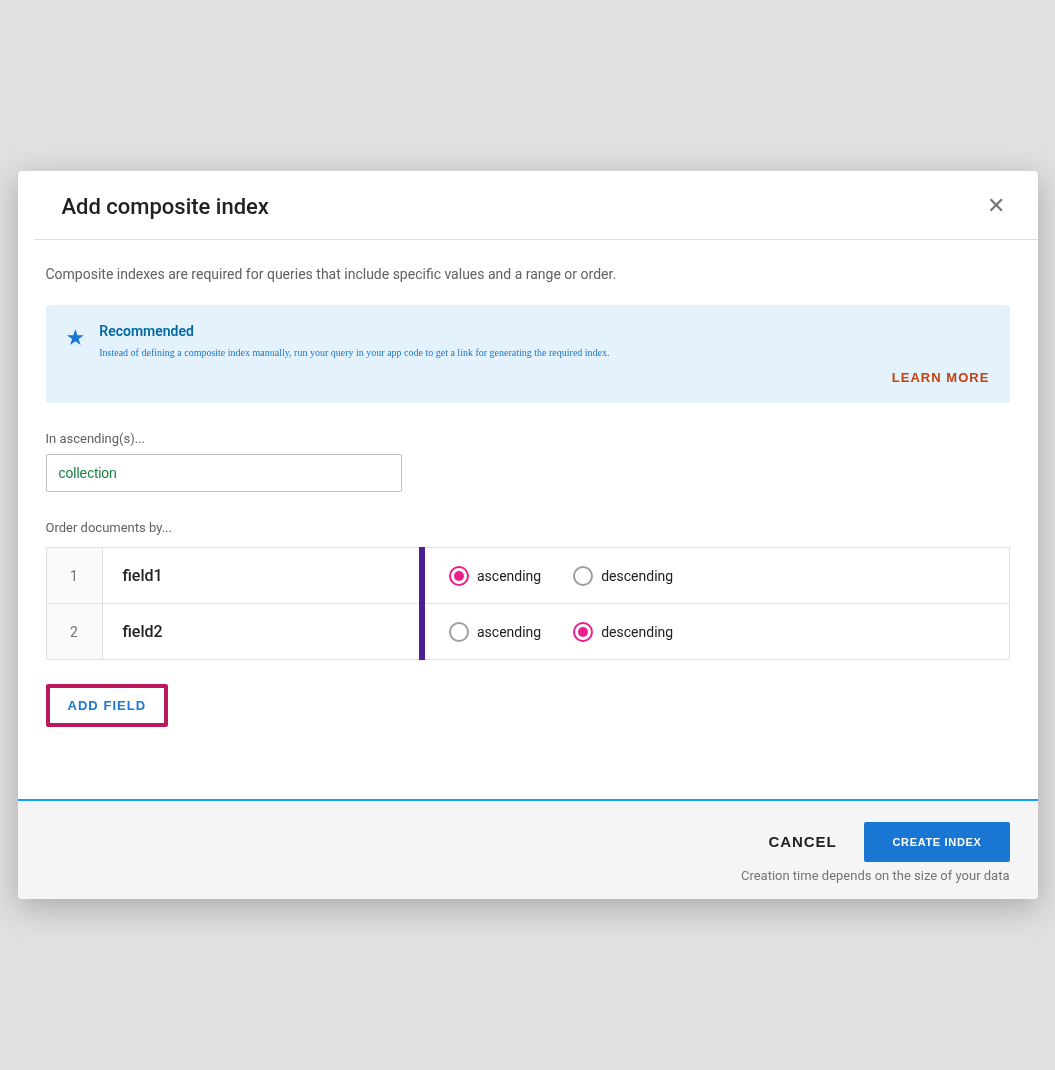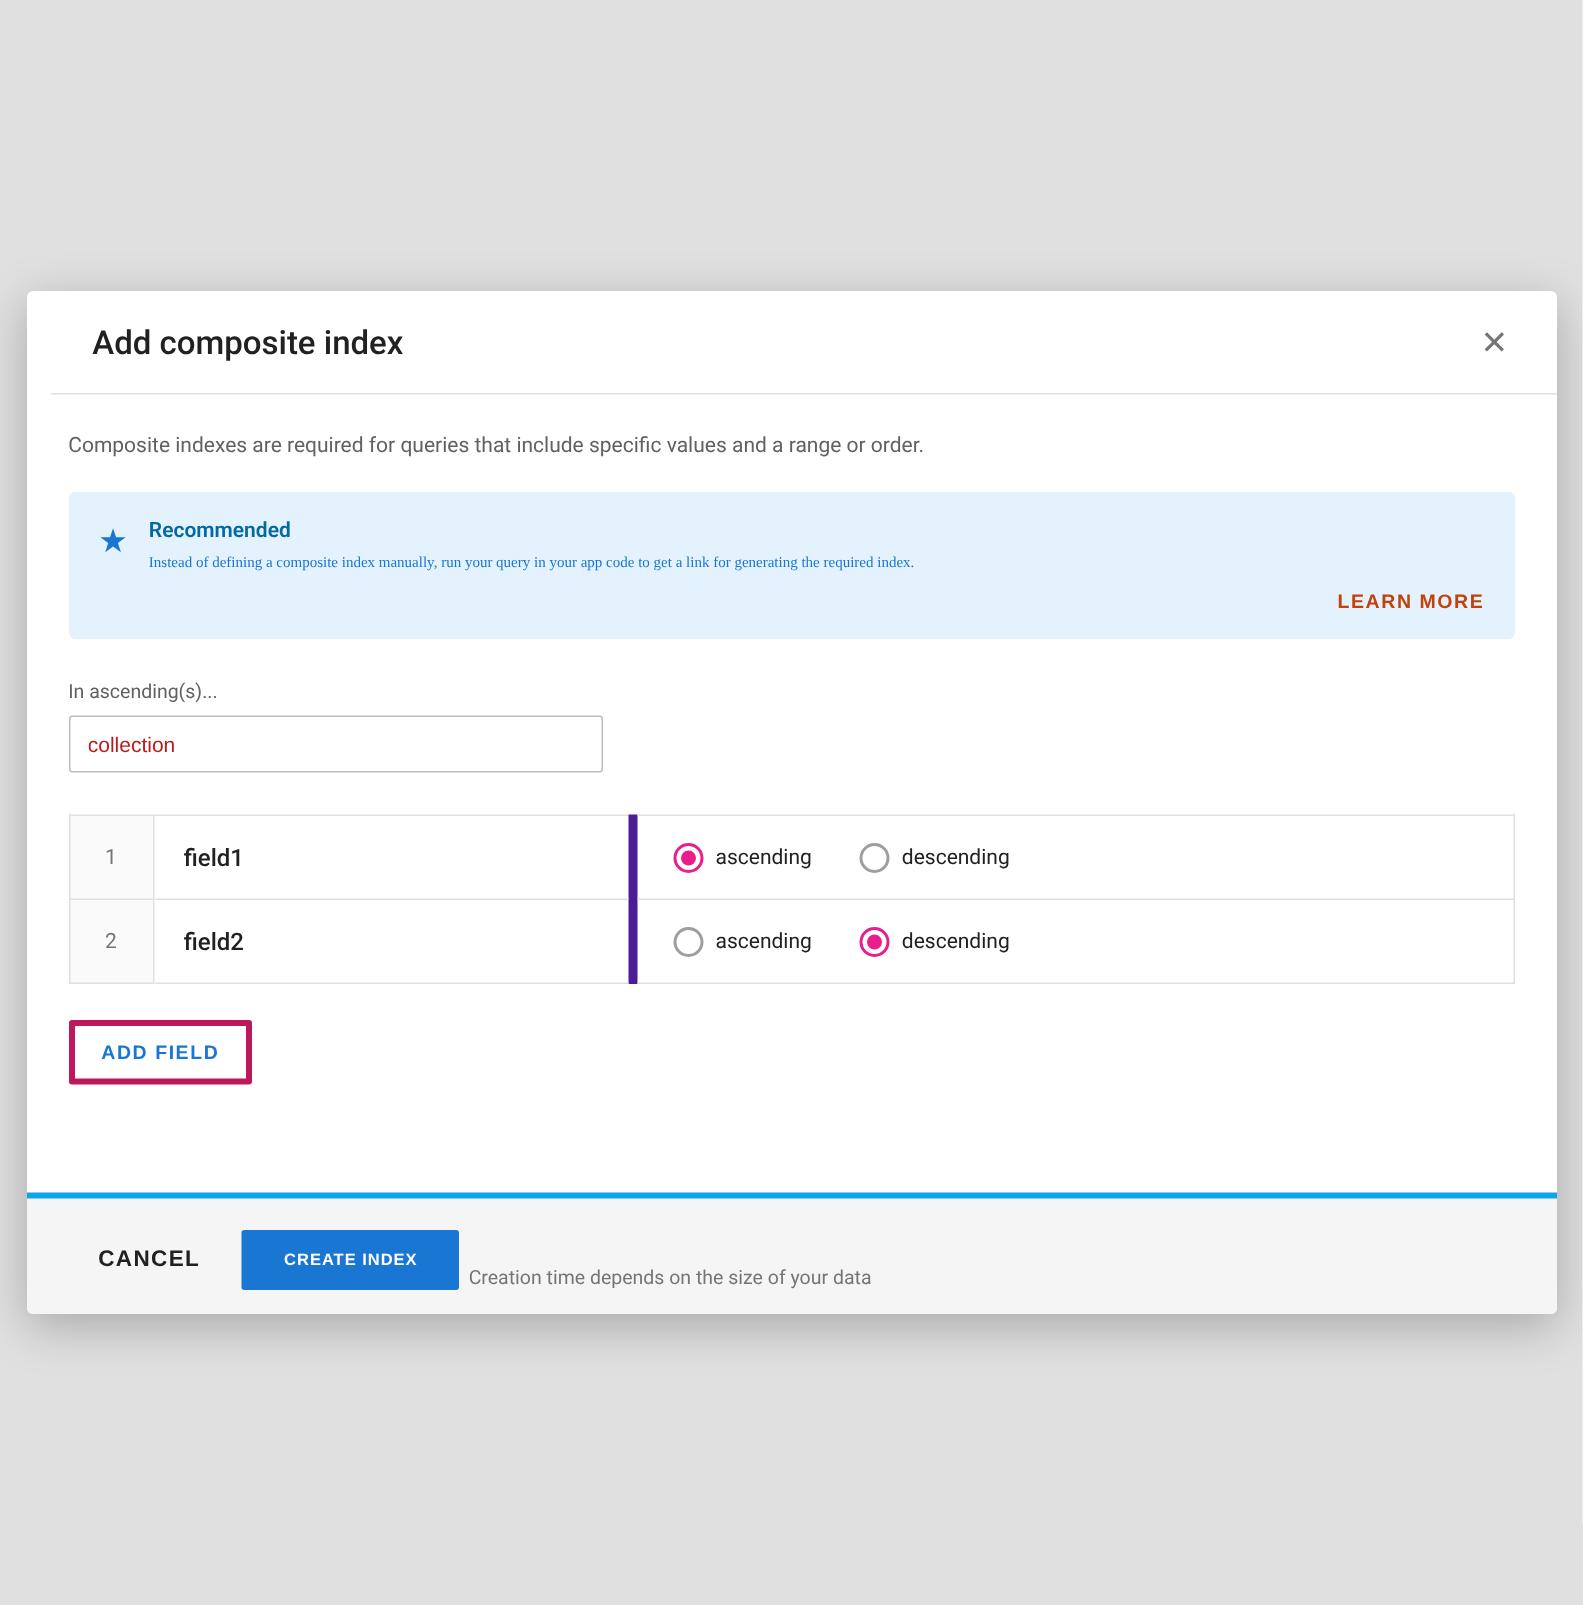--- a/index.html
+++ b/index.html
@@ -121,21 +121,21 @@
       font-size: 13px;
       margin-bottom: 8px;
     }
 
     .collection-input {
       border: 1px solid #bdbdbd;
       border-radius: 2px;
       padding: 10px 12px;
       width: 356px;
       font-size: 14px;
-      color: #b91c1c;
+      color: #15803d;
       outline: none;
     }
 
     .order-section {
       margin-top: 28px;
     }
 
     .order-label {
       color: #616161;
       font-size: 13px;
@@ -217,24 +217,24 @@
       font-size: 13px;
       letter-spacing: 0.08em;
       padding: 10px 18px;
       cursor: pointer;
       border-radius: 2px;
       text-transform: uppercase;
     }
 
     .dialog-footer {
       background: #f5f5f5;
-      border-top: 4px solid #0ea5e9;
+      border-top: 2px solid #0ea5e9;
       padding: 20px 28px 16px 28px;
       display: flex;
-      flex-direction: row;
+      flex-direction: column;
       align-items: flex-end;
       gap: 6px;
       margin-top: 48px;
     }
 
     .footer-buttons {
       display: flex;
       align-items: center;
       gap: 8px;
     }
@@ -295,20 +295,21 @@
         </div>
       </div>
     </div>
 
     <div>
       <p class="section-label">In ascending(s)...</p>
       <input class="collection-input" type="text" value="collection" placeholder="collection" style="">
     </div>
 
     <div class="order-section">
+      <p class="order-label">Order documents by...</p>
 
       <table class="fields-table">
         <tbody>
 
           <tr>
             <td class="field-num-cell">1</td>
             <td class="field-name-cell">field1</td>
             <td style="padding: 16px 24px;">
               <div style="display:flex; align-items:center; gap:32px;">
                 <label class="radio-option">

